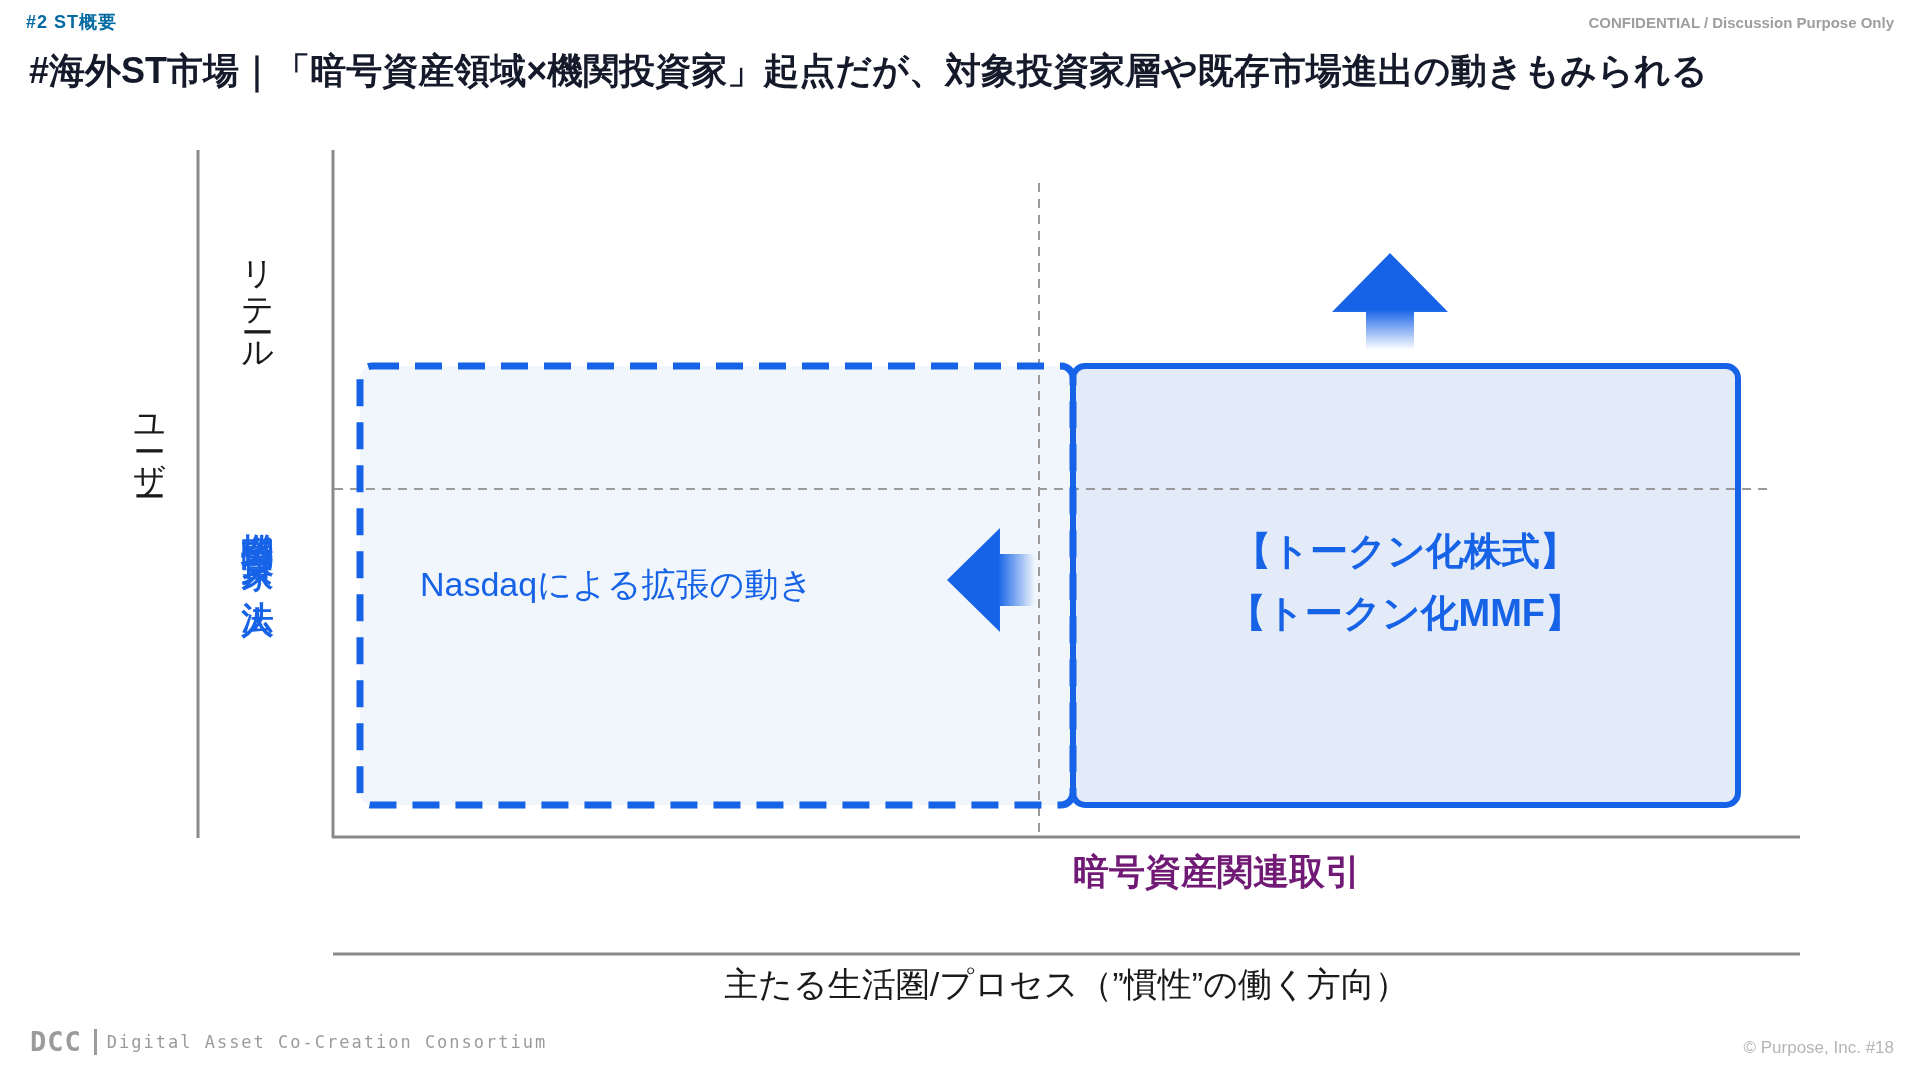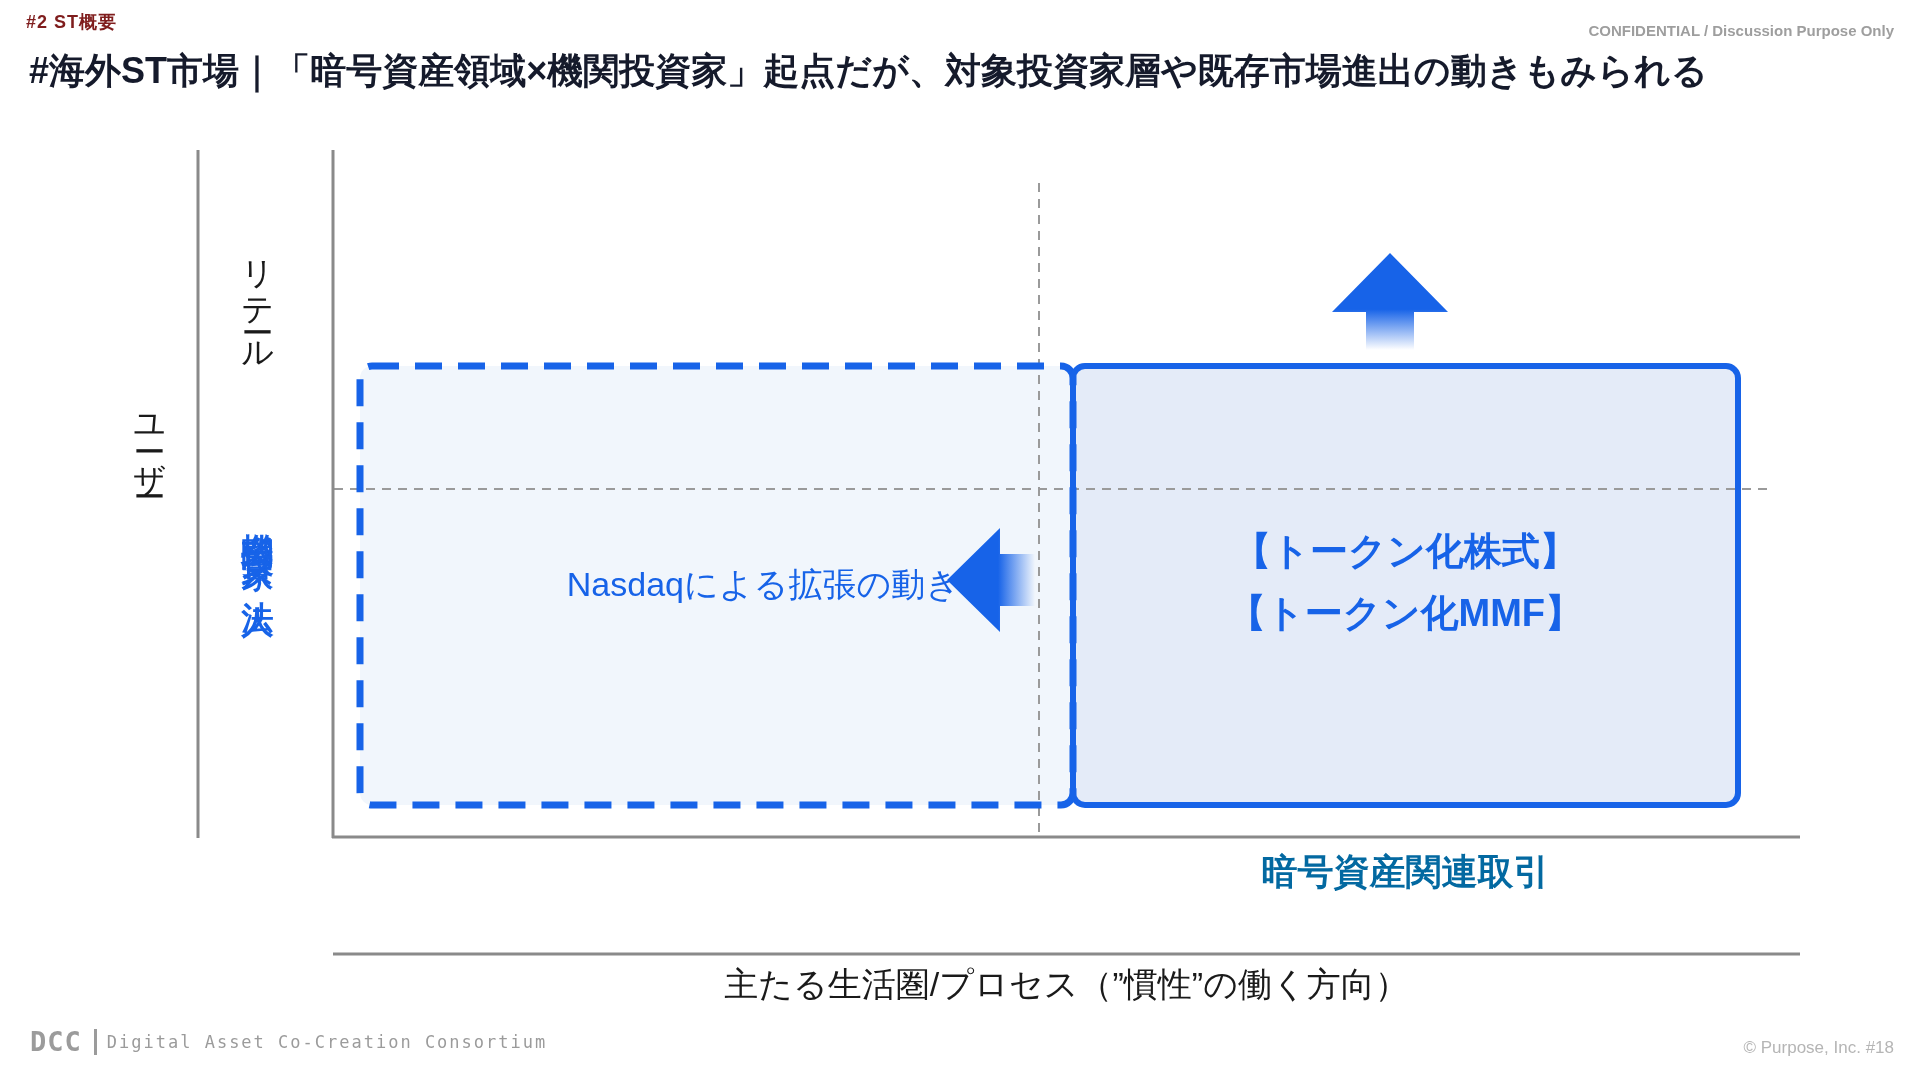--- a/index.html
+++ b/index.html
@@ -1,31 +1,31 @@
 <!DOCTYPE html>
 <html><head>
 <meta charset="utf-8">
 <style>
   html,body{margin:0;padding:0;background:#ffffff;}
   .slide{
     position:relative;width:1920px;height:1080px;background:#ffffff;overflow:hidden;
     font-family:"Liberation Sans","DejaVu Sans",sans-serif;
   }
-  .tag{position:absolute;left:26px;top:10px;font-size:18px;font-weight:bold;color:#7f1d1d;letter-spacing:1px;}
-  .confidential{position:absolute;right:26px;top:14px;font-size:15px;font-weight:bold;color:#9e9e9e;margin-top:8px;}
+  .tag{position:absolute;left:26px;top:10px;font-size:18px;font-weight:bold;color:#0369a1;letter-spacing:1px;}
+  .confidential{position:absolute;right:26px;top:14px;font-size:15px;font-weight:bold;color:#9e9e9e;}
   .title{position:absolute;left:22px;top:40px;margin:7px;font-size:36px;font-weight:bold;color:#151a2b;letter-spacing:0px;white-space:nowrap;}
   .diagram-svg{position:absolute;left:0;top:0;}
   .v-label{position:absolute;writing-mode:vertical-rl;text-orientation:mixed;white-space:nowrap;}
   .ylab-user{left:128px;top:395px;font-size:32px;color:#1a1a1a;letter-spacing:4px;}
   .ylab-retail{left:236px;top:237px;font-size:32px;color:#1a1a1a;letter-spacing:3px;}
   .ylab-inst{left:236px;top:508px;font-size:32px;font-weight:bold;color:#1763e8;letter-spacing:6px;}
-  .nasdaq-label{position:absolute;left:420px;top:562px;width:540px;text-align:right;font-size:34px;color:#1763e8;}
+  .nasdaq-label{position:absolute;left:420px;top:562px;width:540px;text-align:left;font-size:34px;color:#1763e8;}
   .token-labels{position:absolute;left:1073px;top:520px;width:665px;text-align:center;font-size:38px;font-weight:bold;color:#1763e8;line-height:62px;}
   .xlab-left{position:absolute;left:334px;top:850px;width:739px;text-align:center;font-size:33px;color:#1a1a1a;}
-  .xlab-right{position:absolute;left:1073px;top:848px;width:665px;text-align:center;font-size:36px;font-weight:bold;color:#0369a1;}
+  .xlab-right{position:absolute;left:1073px;top:848px;width:665px;font-size:36px;font-weight:bold;color:#701a75;}
   .axis-caption{position:absolute;left:333px;top:962px;width:1467px;text-align:center;font-size:34px;color:#1a1a1a;}
   .footer-left{position:absolute;left:30px;top:1026px;color:#9b9b9b;display:flex;align-items:center;}
   .footer-logo{font-family:"DejaVu Sans Mono","Liberation Mono",monospace;font-size:27px;font-weight:bold;letter-spacing:1px;}
   .footer-sep{display:inline-block;width:3px;height:26px;background:#9b9b9b;margin:0 10px 0 12px;}
   .footer-consortium{font-family:"DejaVu Sans Mono","Liberation Mono",monospace;font-size:17px;letter-spacing:2px;}
   .footer-right{position:absolute;right:26px;top:1038px;color:#b5b5b5;font-size:17px;}
   .footer-right .page-num{}
 </style>
 </head>
 <body>

